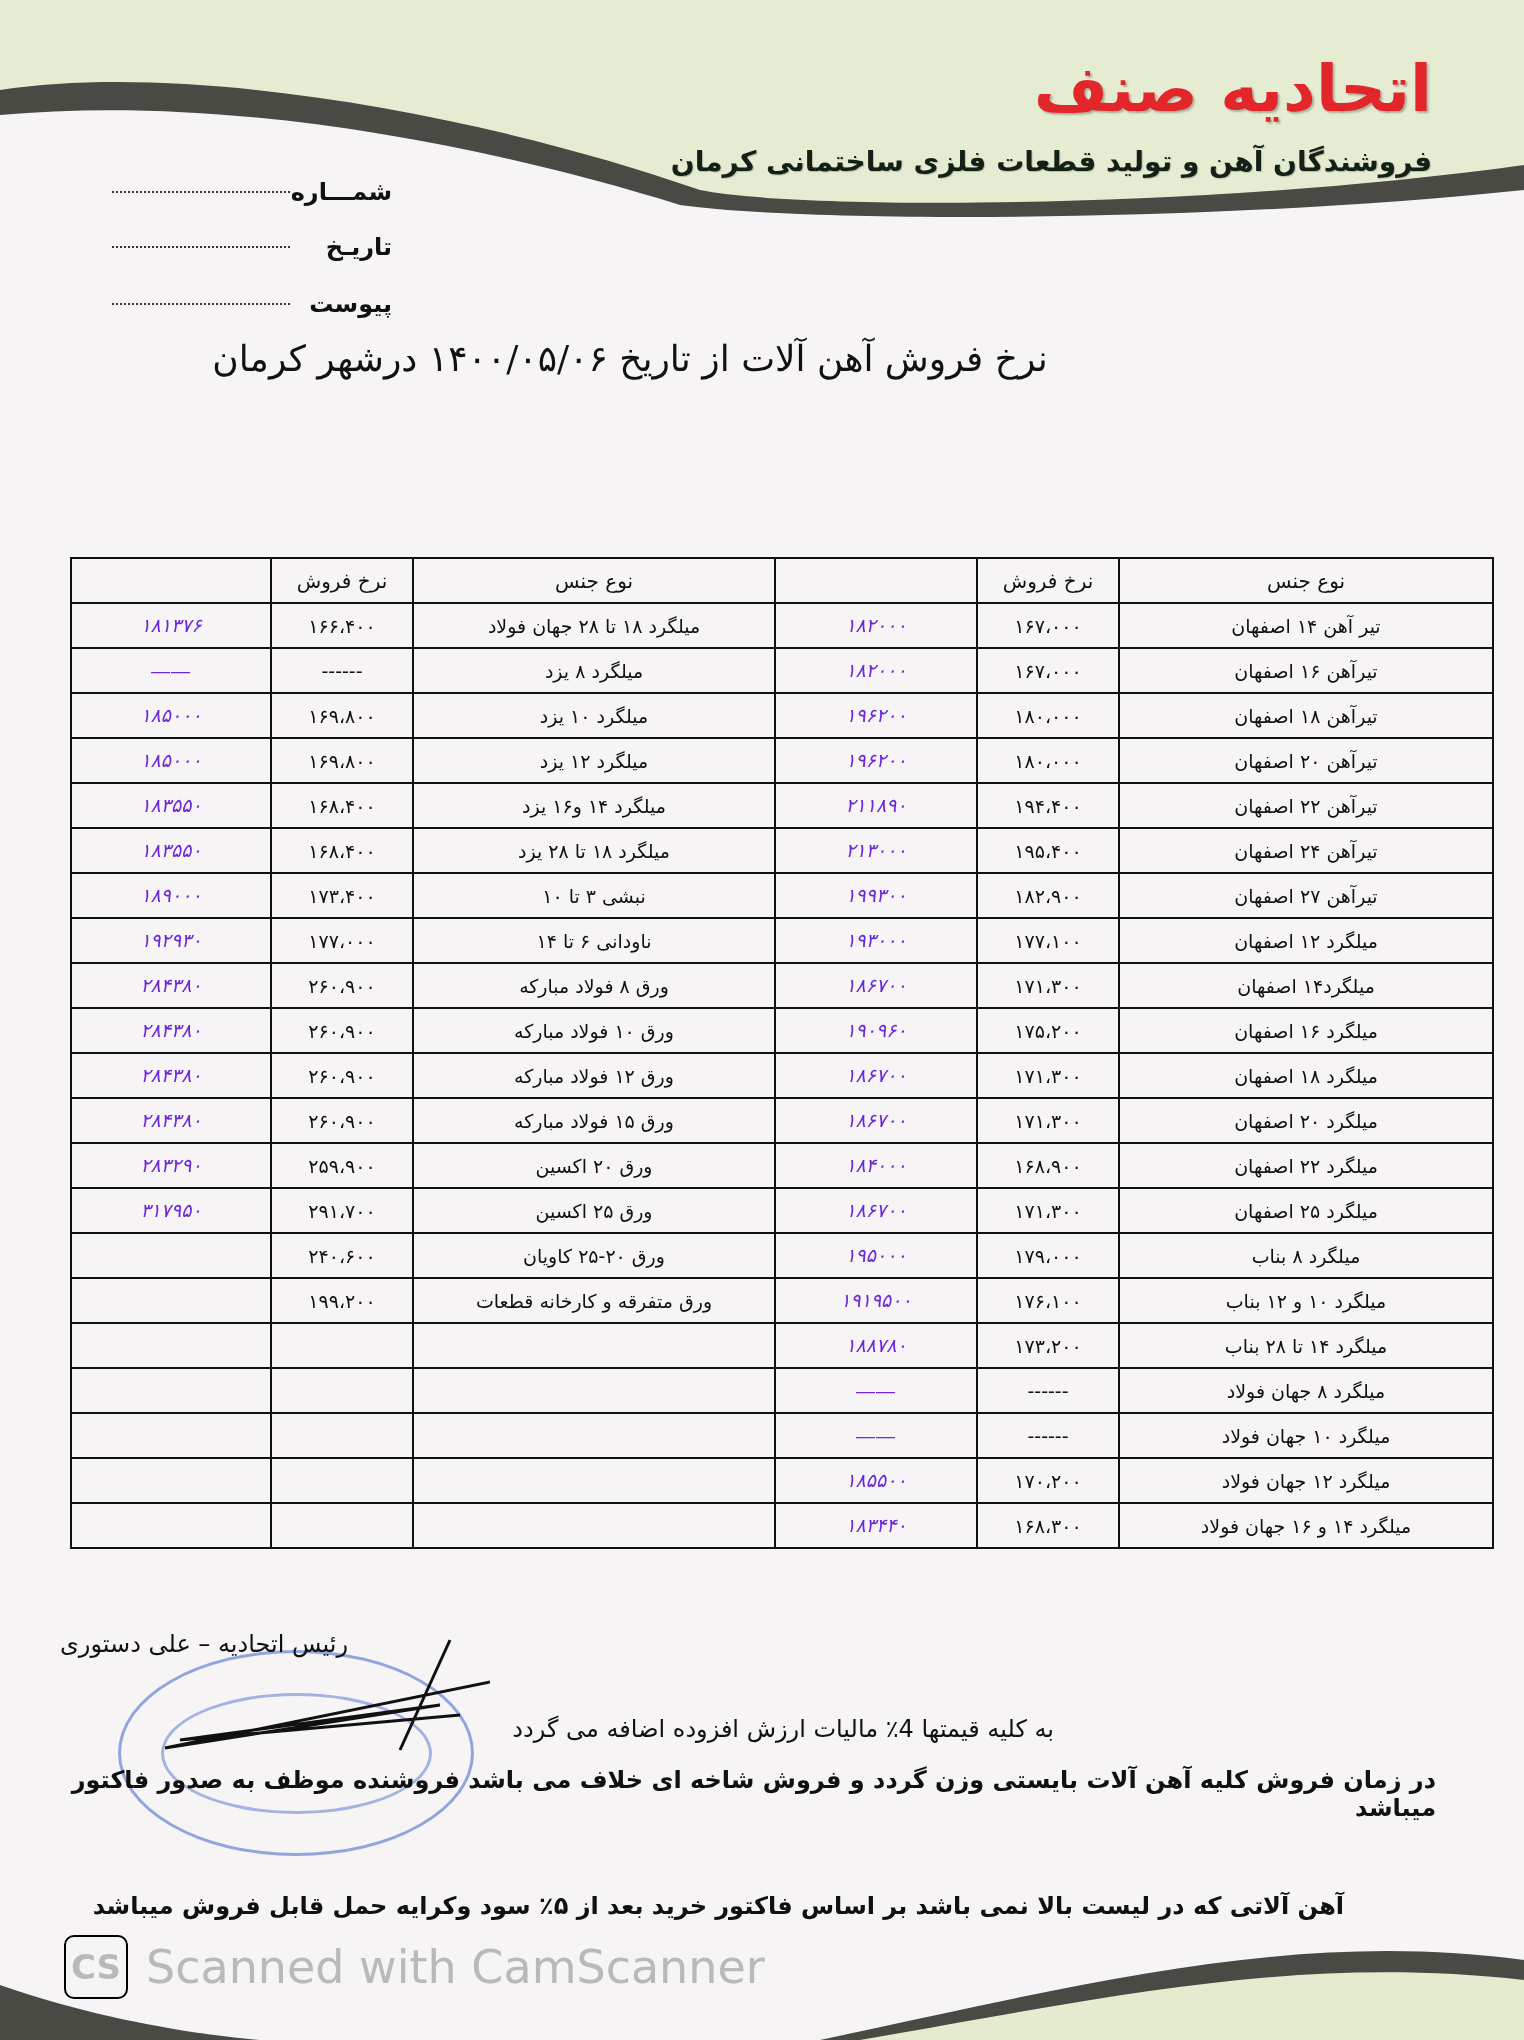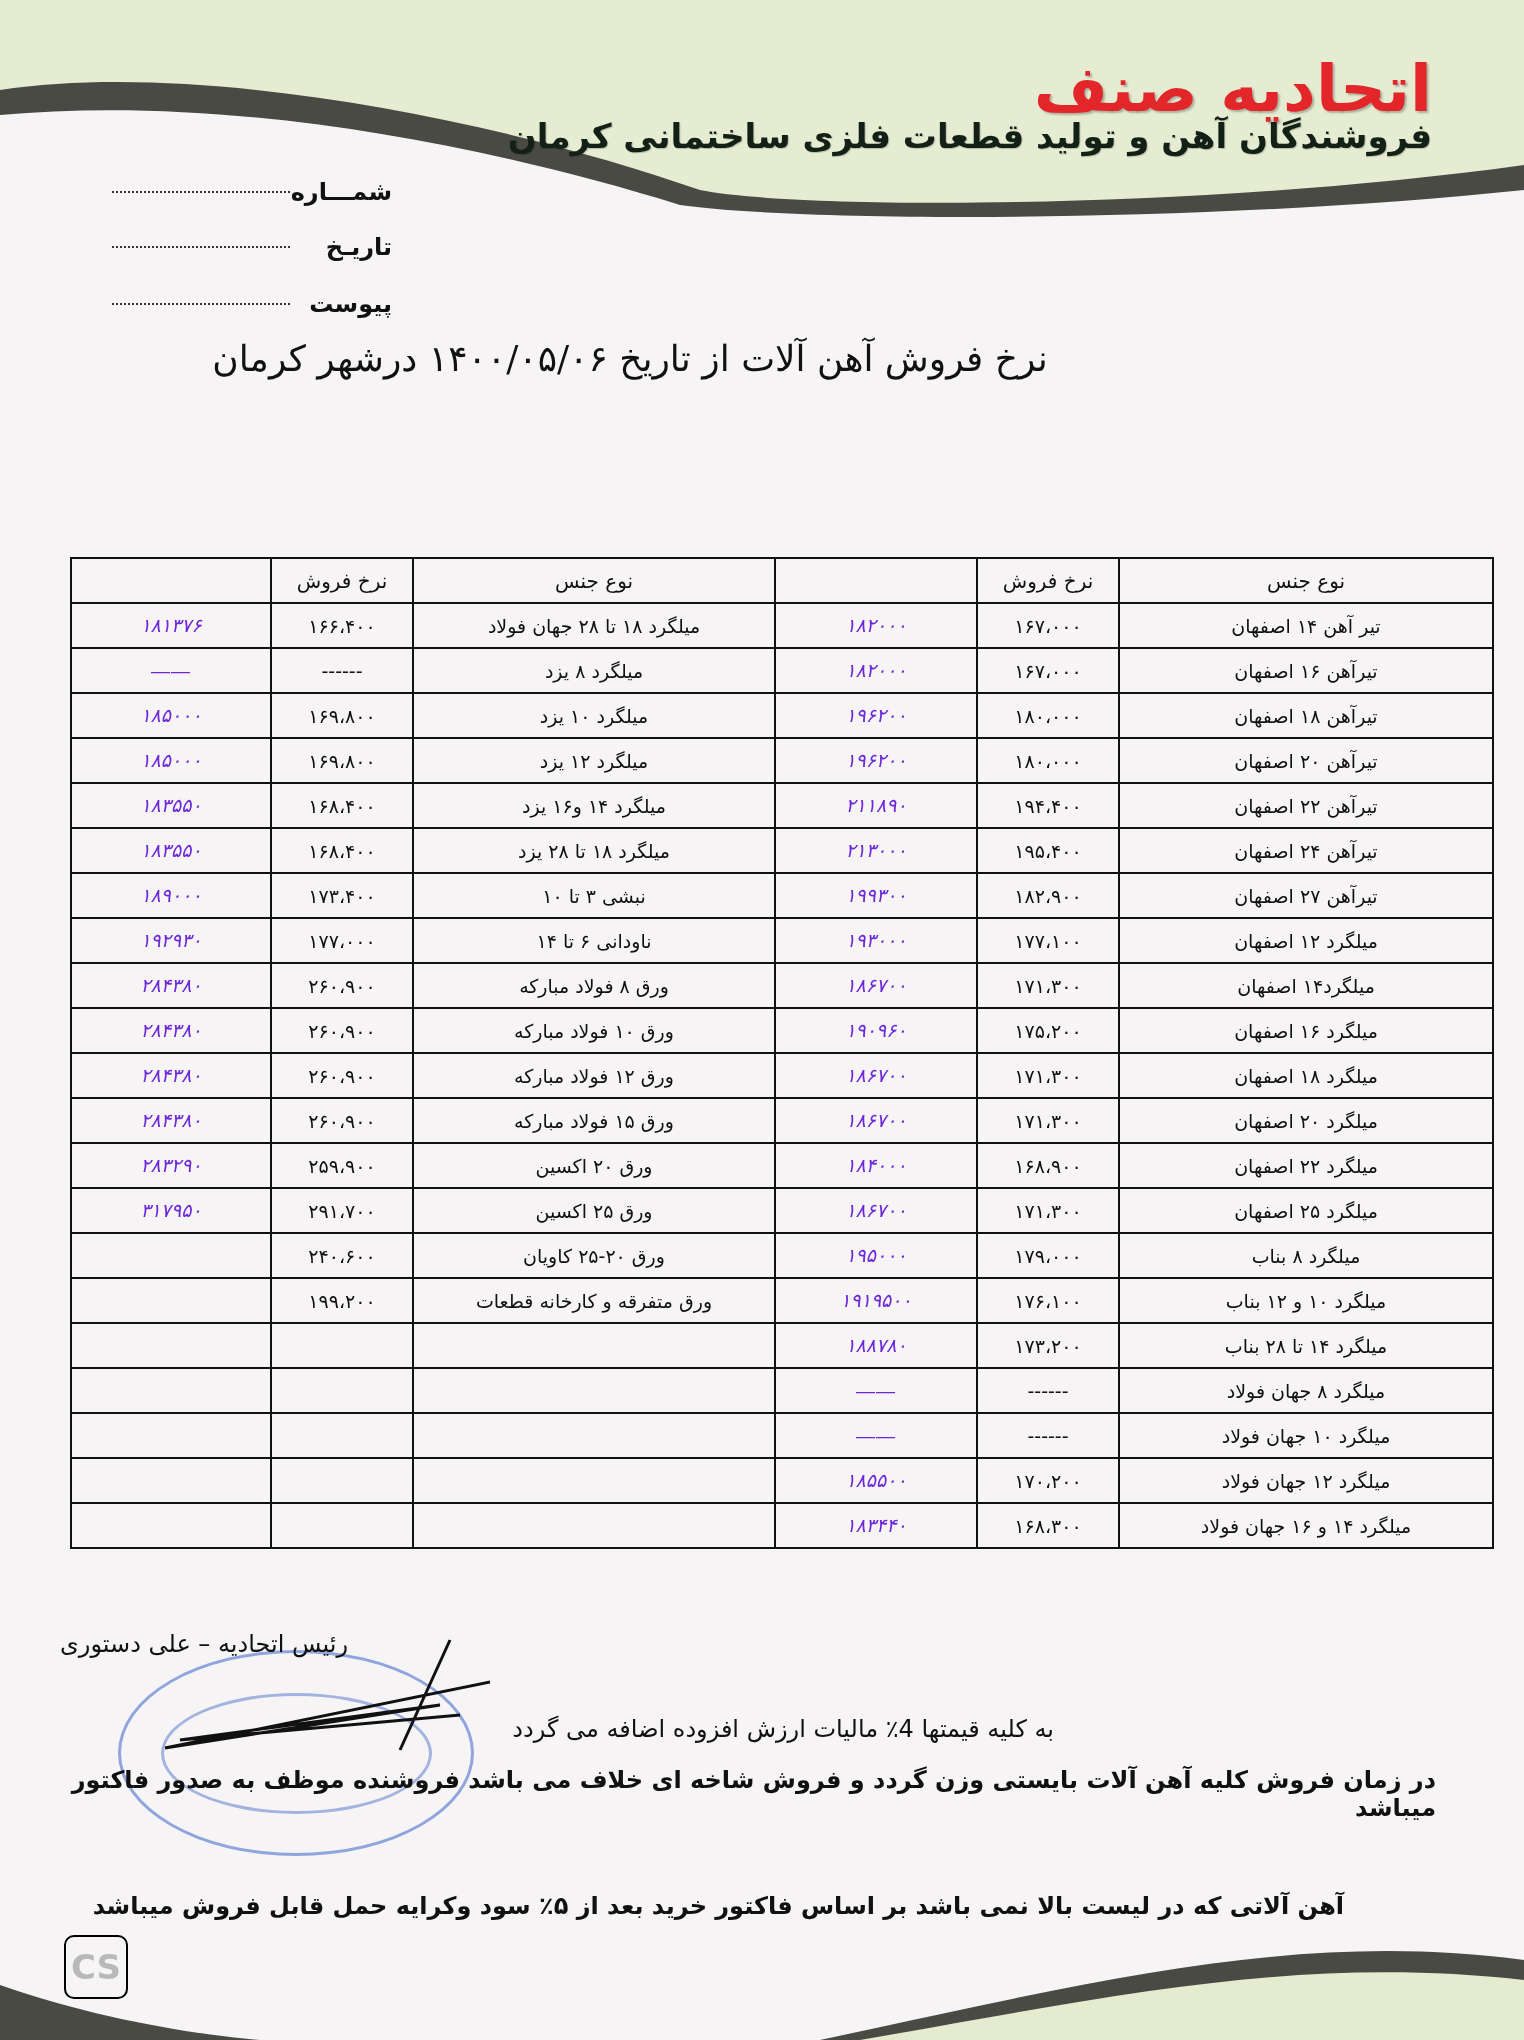--- a/index.html
+++ b/index.html
@@ -1,21 +1,21 @@
 <!DOCTYPE html>
 <html><head>
 <meta charset="utf-8">
 <style>
   html,body{margin:0;padding:0;}
   body{width:1524px;height:2040px;position:relative;overflow:hidden;
     background:#f6f4f5;font-family:"DejaVu Sans","Liberation Sans",sans-serif;color:#111;}
   .header-bg{position:absolute;left:0;top:0;width:1524px;height:220px;}
   .org-title{position:absolute;right:92px;top:52px;font-size:64px;font-weight:bold;color:#e3262a;direction:rtl;
     text-shadow:2px 2px 2px rgba(0,0,0,.25);}
-  .org-sub{position:absolute;right:92px;top:116px;font-size:34px;font-weight:bold;color:#122016;direction:rtl;
+  .org-sub{position:absolute;right:92px;top:145px;font-size:28px;font-weight:bold;color:#122016;direction:rtl;
     text-shadow:1px 1px 1px rgba(0,0,0,.2);}
   .meta{position:absolute;left:112px;direction:rtl;display:flex;align-items:center;gap:12px;}
   .meta .lbl{font-weight:bold;font-size:24px;width:90px;text-align:right;}
   .meta .line{width:178px;border-bottom:2px dotted #333;height:0;}
   .meta .line{order:2}
   .page-title{position:absolute;left:0;width:1260px;top:338px;text-align:center;font-size:36px;direction:rtl;
     font-family:"DejaVu Serif","Liberation Serif",serif;}
   .prices{position:absolute;left:70px;top:557px;border-collapse:collapse;direction:rtl;table-layout:fixed;}
   .prices td,.prices th{border:2.5px solid #111;height:43px;padding:0 8px;font-size:19px;}
   .prices th{font-weight:normal;font-size:20px;}
@@ -260,13 +260,14 @@
 <div class="note note3">آهن آلاتی که در لیست بالا نمی باشد بر اساس فاکتور خرید بعد از ۵٪ سود وکرایه حمل قابل فروش میباشد</div>
 
 <svg class="footer-bg" viewBox="0 0 1524 100" preserveAspectRatio="none">
   <path d="M0,45 C100,80 200,95 260,100 L0,100 Z" fill="#4a4a44"></path>
   <path d="M820,100 C1100,40 1300,-10 1524,20 L1524,100 Z" fill="#4a4a44"></path>
   <path d="M860,100 C1120,55 1300,15 1524,40 L1524,100 Z" fill="#e4ebcf"></path>
 </svg>
 
 <div class="watermark">
   <span class="cs-logo">CS</span>
+  <span>Scanned with CamScanner</span>
 </div>
 
 </body></html>

